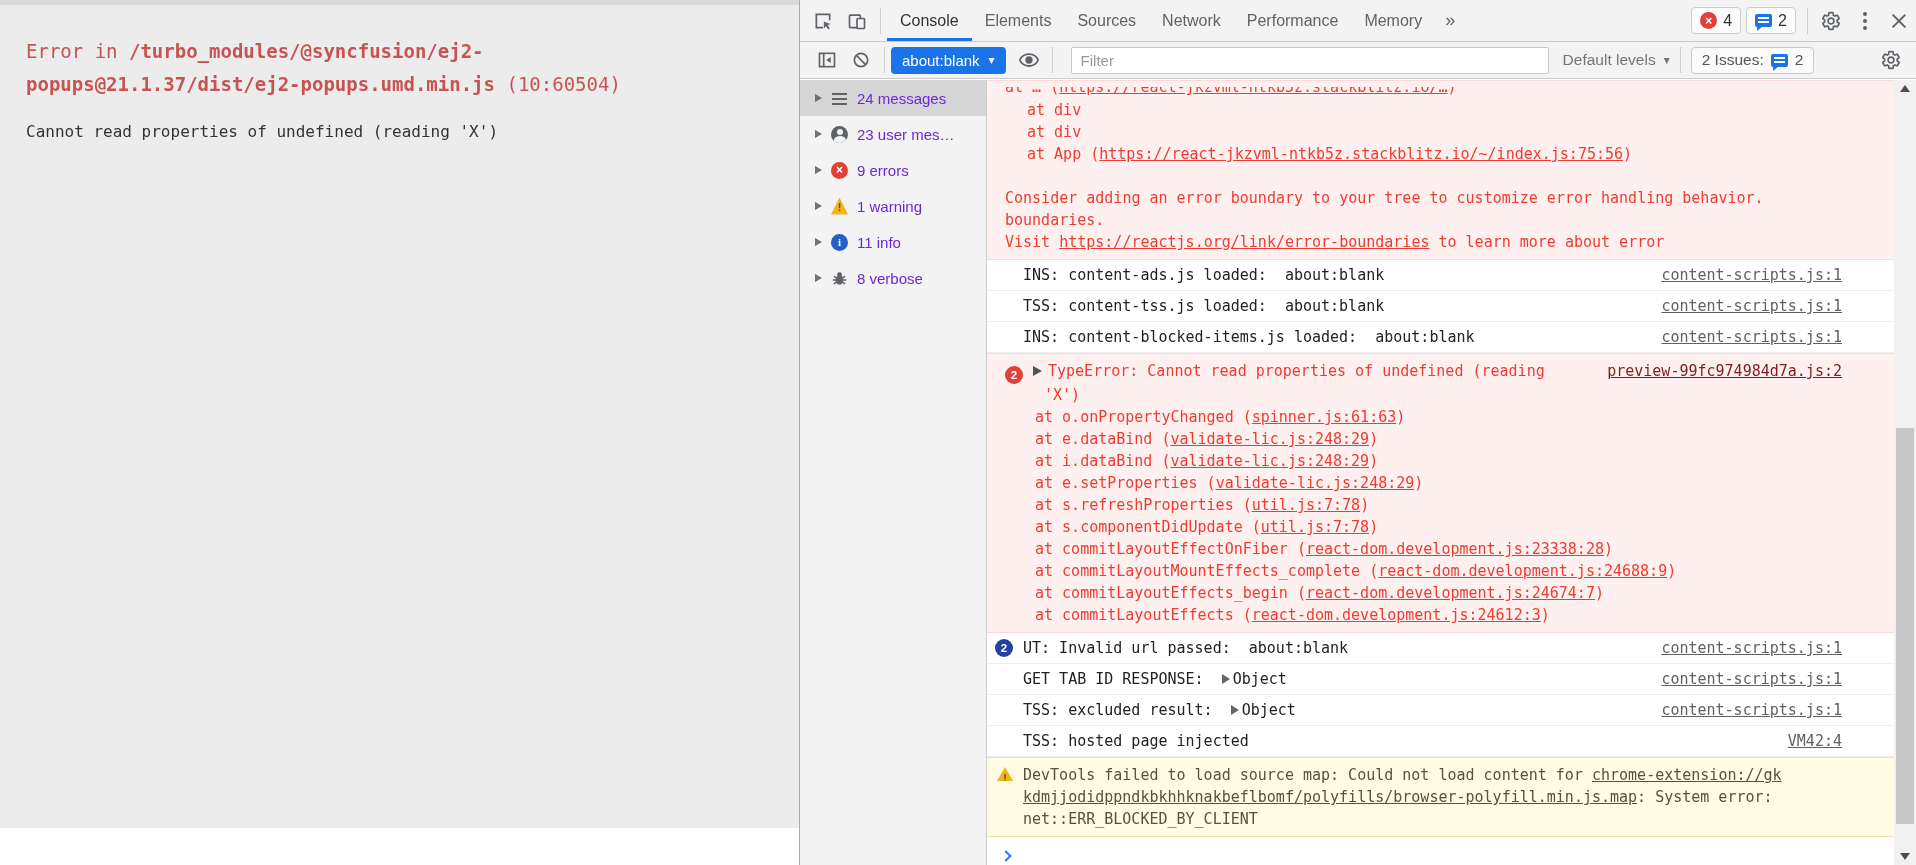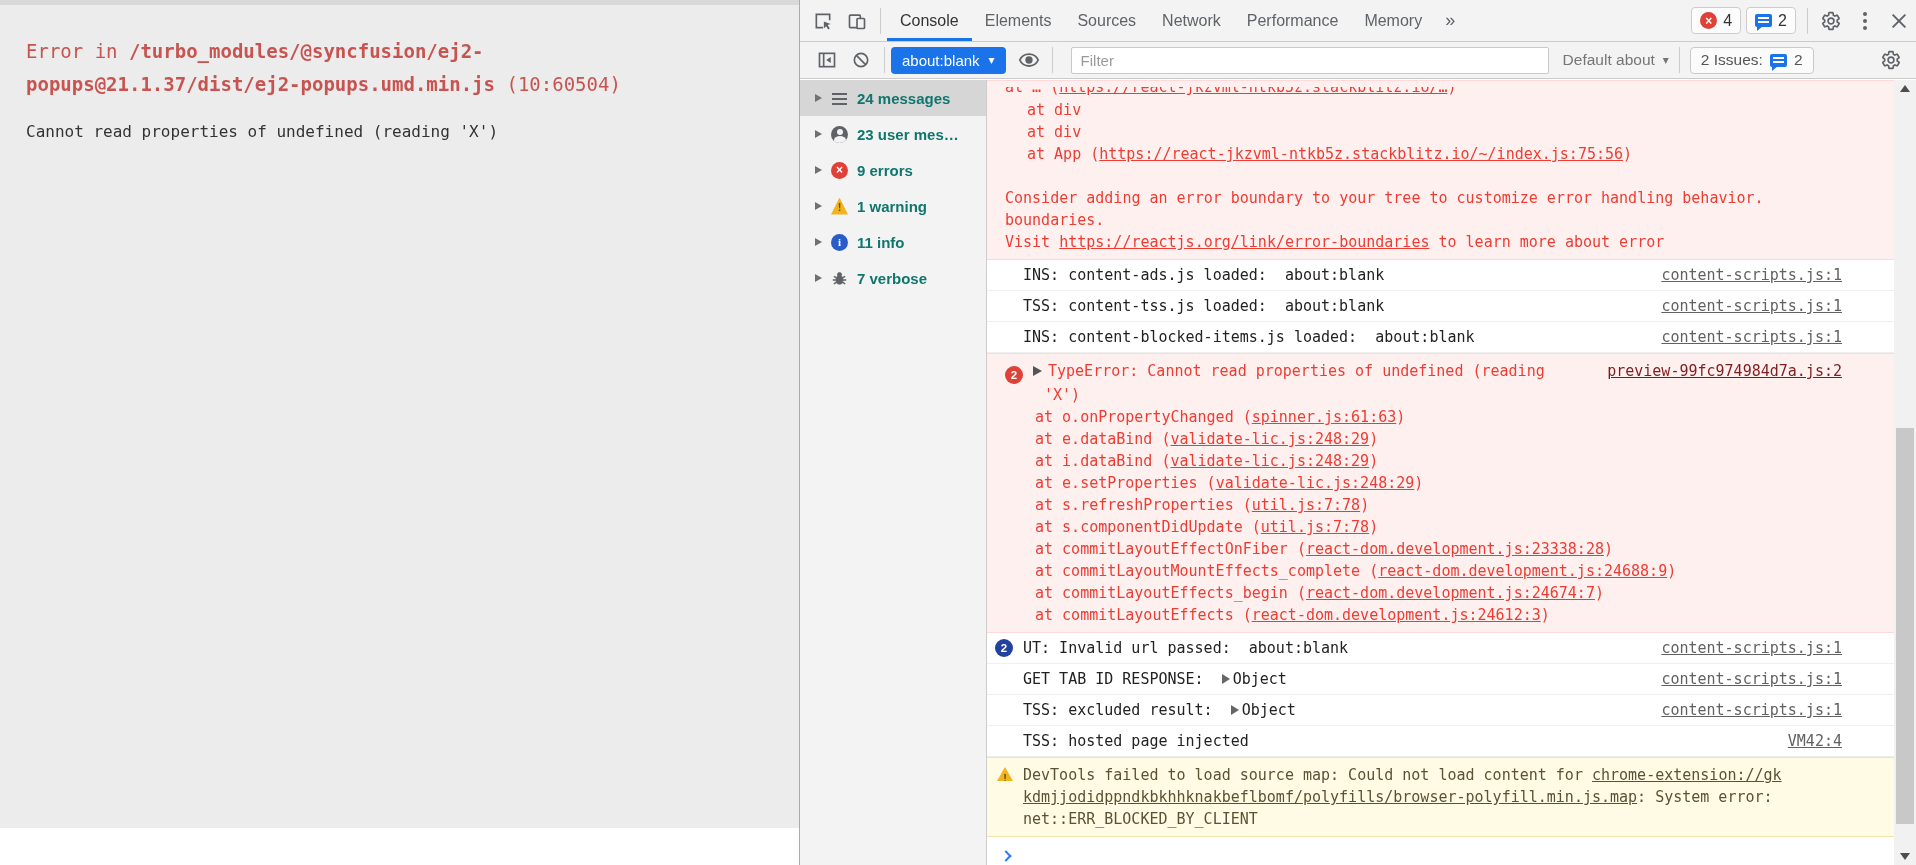--- a/index.html
+++ b/index.html
@@ -66,21 +66,21 @@
   .issues-btn { display:flex; align-items:center; gap:7px; border:1px solid #c9c9c9; border-radius:4px;
                 background:#fbfbfb; height:27px; padding:0 10px; font-size:15.5px; color:#555;
                 cursor:pointer; flex:0 0 auto; }
   .gear-right { margin-left:auto; }
 
   
   .console-body { position:absolute; top:80px; left:0; right:0; bottom:0; display:flex; }
 
   .console-sidebar { width:187px; background:#f3f3f3; border-right:1px solid #ccc; flex:0 0 auto; }
   .sb-row { height:36px; display:flex; align-items:center; padding-left:15px; font-size:15px;
-            color:#0f766e; gap:9px; cursor:pointer;font-weight:bold; }
+            color:#6d28d9; gap:9px; cursor:pointer; }
   .sb-row.selected { background:#d6d6d6; }
   .tri-r { width:0; height:0; border-left:7px solid #707070;
            border-top:4px solid transparent; border-bottom:4px solid transparent; flex:0 0 auto; }
   .sb-ico { width:17px; height:17px; position:relative; flex:0 0 auto; }
   .ic-list { background:linear-gradient(#5f6368,#5f6368) 1px 3px/15px 2px no-repeat,
              linear-gradient(#5f6368,#5f6368) 1px 8px/15px 2px no-repeat,
              linear-gradient(#5f6368,#5f6368) 1px 13px/15px 2px no-repeat; }
   .ic-user { background:#5f6368; border-radius:50%; overflow:hidden; }
   .ic-user::before { content:""; position:absolute; left:5.5px; top:3px; width:6px; height:6px;
                      border-radius:50%; background:#f3f3f3; }
@@ -232,21 +232,21 @@
       </button>
       <span class="tb-ico" style="margin-left:6px;">
         <svg width="22" height="22" viewBox="0 0 24 24">
           <path d="M12 5.5C7.3 5.5 3.6 8.2 2 12c1.6 3.8 5.3 6.5 10 6.5S20.4 15.8 22 12c-1.6-3.8-5.3-6.5-10-6.5z"></path>
           <circle cx="12" cy="12" r="3" fill="#5f6368"></circle>
         </svg>
       </span>
       <span class="vsep"></span>
       <input class="filter" type="text" placeholder="Filter" style="">
       <div class="levels">
-        <span>Default about</span>
+        <span>Default levels</span>
         <span class="caret">▾</span>
       </div>
       <span class="vsep" style="margin:0 10px;"></span>
       <div class="issues-btn">
         <span>2 Issues:</span>
         <span class="bubble"></span>
         <span>2</span>
       </div>
       <span class="tb-ico gear-right">
         <svg width="20" height="20" viewBox="0 0 24 24" fill="#5f6368" stroke="none">
@@ -282,21 +282,21 @@
             <span class="sb-ico ic-info"></span>
             <span class="sb-label">11 info</span>
           </div>
           <div class="sb-row">
             <span class="tri-r"></span>
             <span class="sb-ico ic-verbose"><svg width="17" height="17" viewBox="0 0 24 24">
                 <ellipse cx="12" cy="14" rx="5" ry="6"></ellipse>
                 <circle cx="12" cy="6.5" r="3"></circle>
                 <path d="M4 9l4 2M2.5 14H7M4 19.5L8 17M20 9l-4 2M21.5 14H17M20 19.5L16 17" stroke-width="2" fill="none"></path>
               </svg></span>
-            <span class="sb-label">7 verbose</span>
+            <span class="sb-label">8 verbose</span>
           </div>
         </div>
       <div class="console-messages" id="console-messages">
           <div class="msg error">
             <div class="line clipped"><span class="clipwrap"><span>at … (</span><span class="lnk">https://react-jkzvml-ntkb5z.stackblitz.io/…</span><span>)</span></span></div>
             <div class="line ind1"><span>at div</span></div>
             <div class="line ind1"><span>at div</span></div>
             <div class="line ind1"><span>at App (</span><span class="lnk">https://react-jkzvml-ntkb5z.stackblitz.io/~/index.js:75:56</span><span>)</span></div>
             <div class="line"><span> </span></div>
             <div class="line"><span>Consider adding an error boundary to your tree to customize error handling behavior.</span></div>

